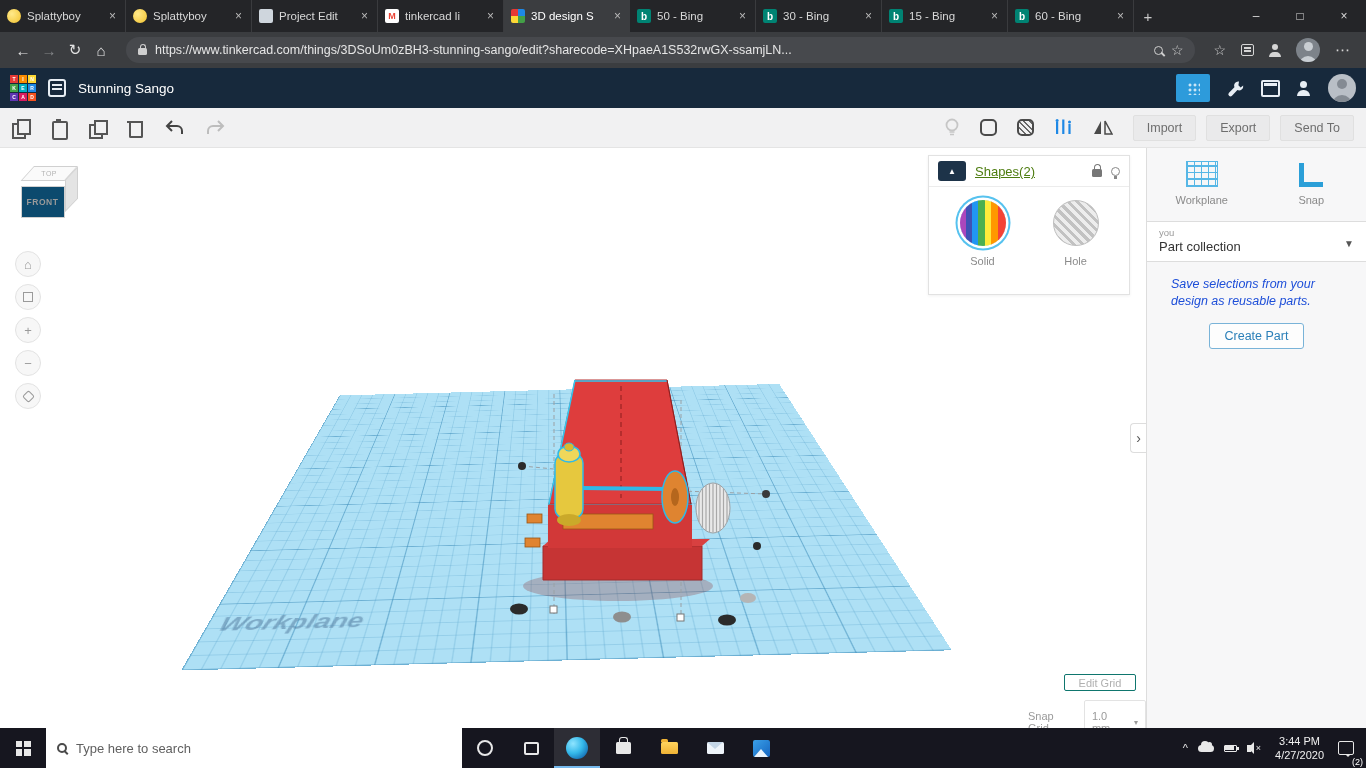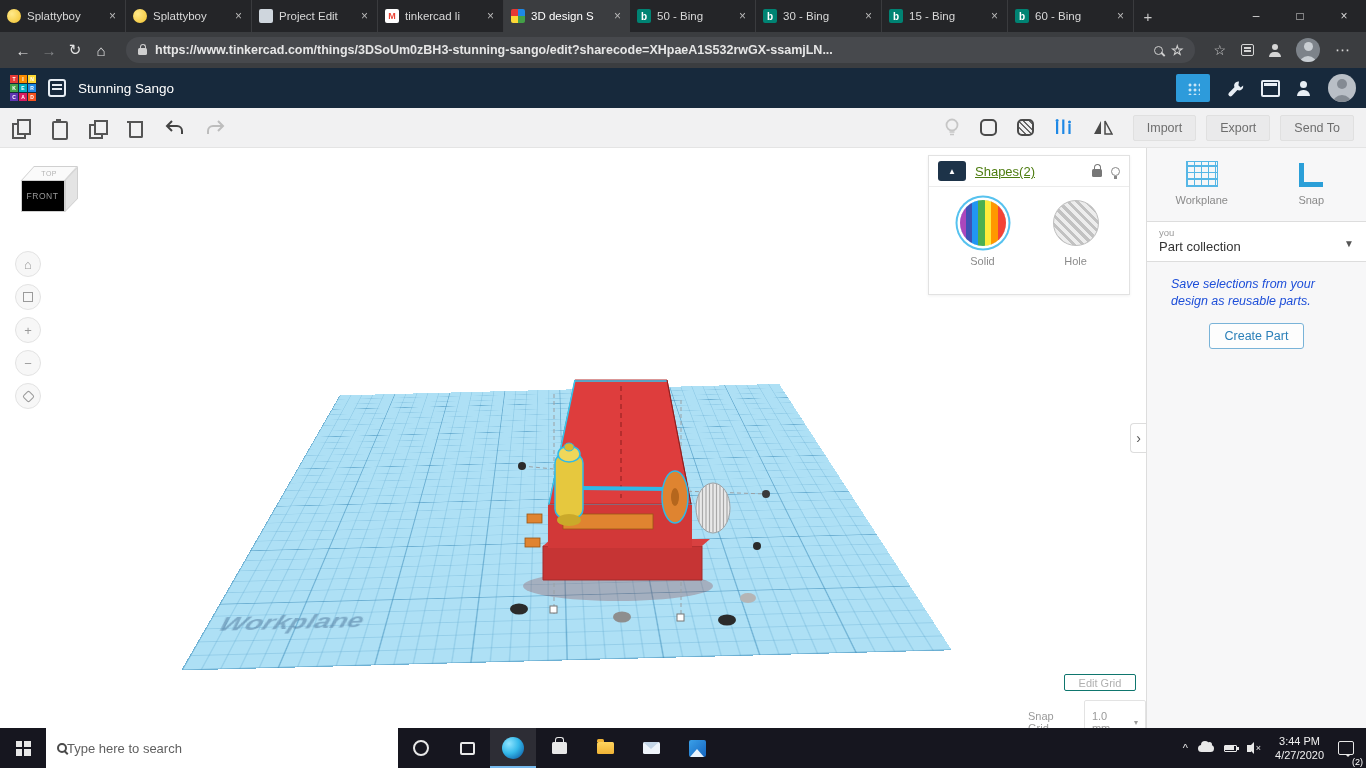--- a/index.html
+++ b/index.html
@@ -18,21 +18,21 @@
   .fav-tinkercad { background:conic-gradient(#1e88e5 0 25%, #43a047 0 50%, #fdd835 0 75%, #e53935 0); }
   .fav-bing { background:#008373; color:#fff; font-size:10px; }
   .newtab { width:28px; display:flex; align-items:center; justify-content:center; font-size:15px; color:#c9c9c9; }
   .tabstrip-spacer { flex:1; }
   .winctl { width:44px; display:flex; align-items:center; justify-content:center; font-size:12px; color:#d8d8d8; }
 
   
   .addressbar { height:36px; background:#3b3d40; display:flex; align-items:center; padding:0 10px; }
   .nav-ic { width:26px; text-align:center; font-size:15px; color:#e2e2e2; flex:none; }
   .nav-ic.dim { color:#85878a; }
-  .urlfield { flex:1; height:26px; margin:0 12px; background:#47494d; border-radius:13px; display:flex; align-items:center; padding:0 12px; gap:8px; min-width:0;font-weight:bold; }
+  .urlfield { flex:1; height:26px; margin:0 12px; background:#47494d; border-radius:13px; display:flex; align-items:center; padding:0 12px; gap:8px; min-width:0; }
   .lock { flex:none; width:9px; height:7px; background:#cfcfcf; border-radius:1.5px; position:relative; margin-top:3px; }
   .lock::before { content:''; position:absolute; top:-4px; left:1.5px; width:4px; height:4px; border:1.5px solid #cfcfcf; border-bottom:none; border-radius:4px 4px 0 0; }
   .url-text { flex:1; color:#e6e6e6; font-size:12.5px; white-space:nowrap; overflow:hidden; }
   .mag { flex:none; width:9px; height:9px; border:1.5px solid #cfcfcf; border-radius:50%; position:relative; }
   .mag::after { content:''; position:absolute; width:1.5px; height:5px; background:#cfcfcf; right:-2px; bottom:-3.5px; transform:rotate(-45deg); }
   .star-glyph { flex:none; color:#cfcfcf; font-size:14px; line-height:1; }
   .bar-icons { display:flex; align-items:center; gap:15px; padding:0 6px; }
   .stack-ic { width:13px; height:12px; border:1.5px solid #d5d5d5; border-radius:2px; position:relative; }
   .stack-ic::before { content:''; position:absolute; left:2px; top:2px; right:2px; height:1.5px; background:#d5d5d5; box-shadow:0 3px 0 #d5d5d5; }
   .person-ic { width:12px; height:12px; position:relative; }
@@ -84,21 +84,21 @@
   .tb-btn-group { display:flex; align-items:center; gap:10px; }
 
   
   .main { height:580px; display:flex; position:relative; }
   .canvas { position:relative; width:1146px; height:580px; background:#ffffff; overflow:hidden; }
 
   
   .viewcube { position:absolute; left:20px; top:18px; width:76px; height:62px; }
   .vc-top { position:absolute; left:14px; top:0; width:44px; height:15px; background:#fafafa; border:1px solid #d0d0d0; transform:skewX(-42deg); transform-origin:top left; display:flex; align-items:center; justify-content:center; }
   .vc-top span { transform:skewX(42deg); font-size:7px; color:#b3b3b3; letter-spacing:0.5px; }
-  .vc-front { position:absolute; left:0.5px; top:14px; width:44px; height:32px; background:#000000; border:1px solid #d0d0d0; display:flex; align-items:center; justify-content:center; font-size:8.5px; font-weight:normal; color:#9a9a9a; letter-spacing:0.5px; }
+  .vc-front { position:absolute; left:0.5px; top:20px; width:44px; height:32px; background:#0c4a6e; border:1px solid #d0d0d0; display:flex; align-items:center; justify-content:center; font-size:8.5px; font-weight:bold; color:#9a9a9a; letter-spacing:0.5px; }
   .vc-side { position:absolute; left:44.5px; top:14px; width:13px; height:32px; background:#e4e4e4; border:1px solid #d0d0d0; transform:skewY(-46deg); transform-origin:top left; }
 
   
   .canvas-tools { position:absolute; left:15px; top:103px; display:flex; flex-direction:column; gap:7px; }
   .ctool { width:26px; height:26px; border-radius:50%; background:#f7f7f7; border:1px solid #e2e2e2; color:#9a9a9a; font-size:13px; display:flex; align-items:center; justify-content:center; }
   .fit-box { width:10px; height:10px; border:1.5px solid #9a9a9a; }
   .ortho-box { width:9px; height:9px; border:1.5px solid #9a9a9a; border-radius:2px; transform:rotate(45deg); }
 
   
   .workplane-wrap { position:absolute; left:282px; top:110px; width:560px; height:460px; transform:rotate(-1.5deg); }
@@ -152,21 +152,21 @@
   .sb-collection { font-size:13px; color:#333; margin-top:1px; }
   .sb-caret { position:absolute; right:12px; top:16px; font-size:10px; color:#555; }
   .sb-desc { margin:14px 24px 0; font-size:12.5px; line-height:1.38; color:#1d4ed8;font-style:italic; }
   .create-part { display:block; margin:12px auto 0; background:#fdfdfd; border:1px solid #79b3d8; color:#2a7fb8; font-size:12.5px; padding:5px 15px; border-radius:3px; font-family:inherit; }
 
   
   .taskbar { height:40px; background:#16161f; display:flex; align-items:stretch; position:relative; color:#e8e8e8; }
   .tb-start { width:46px; display:flex; align-items:center; justify-content:center; }
   .win-logo { width:15px; height:15px; display:grid; grid-template-columns:1fr 1fr; grid-template-rows:1fr 1fr; gap:1.5px; }
   .win-logo i { background:#e8e8e8; }
-  .tb-search { width:352px; background:#fff; display:flex; align-items:center; padding:0 11px; }
+  .tb-search { width:416px; background:#fff; display:flex; align-items:center; gap:9px; padding:0 11px; }
   .mag-dark { width:10px; height:10px; border:2px solid #4a4a4a; border-radius:50%; position:relative; flex:none; }
   .mag-dark::after { content:''; position:absolute; width:2px; height:5px; background:#4a4a4a; right:-2px; bottom:-4px; transform:rotate(-45deg); }
   .tb-search input { border:none; outline:none; flex:1; font-size:13px; color:#444; font-family:inherit; background:transparent; }
   .tb-search input::placeholder { color:#5f5f5f; }
   .tb-app { width:46px; display:flex; align-items:center; justify-content:center; }
   .tb-app.active { background:rgba(255,255,255,0.10); box-shadow:inset 0 -2px 0 #76b9ed; }
   .cortana-ic { width:16px; height:16px; border:2px solid #e8e8e8; border-radius:50%; }
   .taskview-ic { width:15px; height:13px; border:2px solid #e8e8e8; border-radius:2px; }
   .edge-ic { width:22px; height:22px; border-radius:50%; background:radial-gradient(circle at 32% 30%, #8fe4ff, #35b9ea 45%, #0c59a4 92%); }
   .store-ic { width:15px; height:12px; background:#e8e8e8; border-radius:1.5px; position:relative; }

